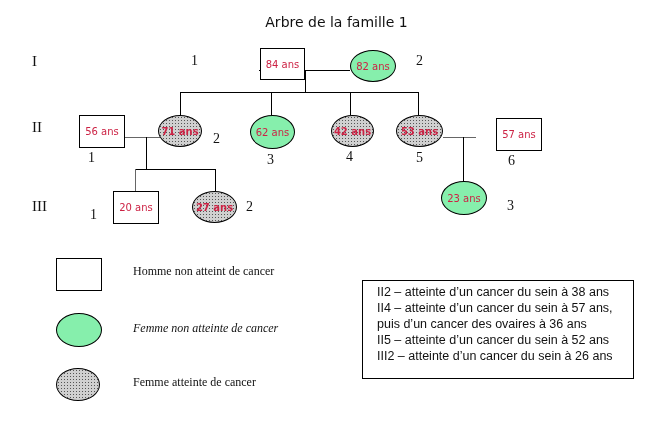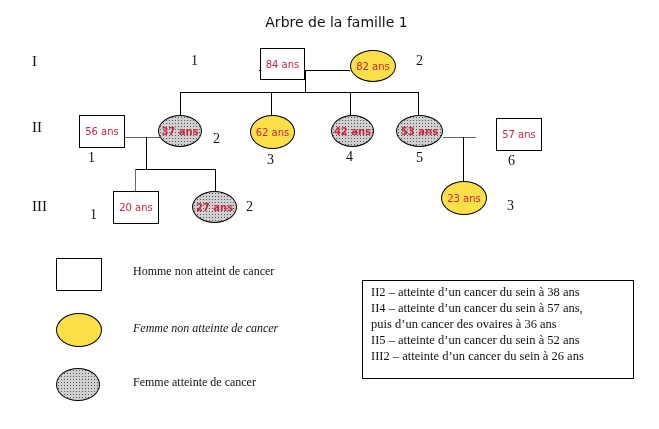--- a/index.html
+++ b/index.html
@@ -2,27 +2,27 @@
 <html><head>
   <meta charset="utf-8">
   <style>
     html, body { margin: 0; padding: 0; background: #ffffff; }
     body { width: 659px; height: 429px; position: relative; overflow: hidden; font-family: "DejaVu Sans", sans-serif; }
     .abs { position: absolute; }
     .title { left: 7px; width: 659px; top: 14px; text-align: center; font-family: "DejaVu Sans", sans-serif; font-size: 14px; color: #111; }
     .gen { font-family: "Liberation Serif", serif; font-size: 15px; color: #111; }
     .num { font-family: "Liberation Serif", serif; font-size: 14px; color: #111; }
     .male { border: 1px solid #000; background: #fff; box-sizing: border-box; display: flex; align-items: center; justify-content: center; }
-    .female { border: 1px solid #000; border-radius: 50%; background: #fde047; box-sizing: border-box; display: flex; align-items: center; justify-content: center; }
+    .female { border: 1px solid #000; border-radius: 50%; background: #86efac; box-sizing: border-box; display: flex; align-items: center; justify-content: center; }
     .affected { background-color: #d0d0d0; background-image: radial-gradient(#555 0.8px, transparent 0.9px); background-size: 3px 3px; }
     .age { font-family: "DejaVu Sans", sans-serif; font-size: 10px; color: #cc2244; white-space: nowrap; }
     .affected .age { font-weight: bold; }
     .line { position: absolute; background: #000; }
     .legend-text { font-family: "Liberation Serif", serif; font-size: 12px; color: #111; }
-    .notes { border: 1px solid #000; box-sizing: border-box; padding: 3px 8px; font-family: Liberation Serif, serif; font-size: 12.5px; line-height: 16px; color: #111; }
+    .notes { border: 1px solid #000; box-sizing: border-box; padding: 3px 14px; font-family: Liberation Sans, sans-serif; font-size: 12.5px; line-height: 16px; color: #111; }
     .notes div { white-space: nowrap; }
   </style>
 </head>
 <body>
 
 <div class="abs title">Arbre de la famille 1</div>
 
 <div class="abs gen" style="left:32px; top:53px;">I</div>
 <div class="abs gen" style="left:32px; top:119px;">II</div>
 <div class="abs gen" style="left:32px; top:198px;">III</div>
@@ -52,21 +52,21 @@
   <span class="age">82 ans</span>
 </div>
 <div class="abs num" style="left:416px; top:53px;">2</div>
 
 <div class="abs male" style="left:79px; top:115px; width:46px; height:33px;">
   <span class="age">56 ans</span>
 </div>
 <div class="abs num" style="left:88px; top:150px;">1</div>
 
 <div class="abs female affected" style="left:158px; top:115px; width:44px; height:32px;">
-  <span class="age">37 ans</span>
+  <span class="age">71 ans</span>
 </div>
 <div class="abs num" style="left:213px; top:131px;">2</div>
 
 <div class="abs female" style="left:250px; top:115px; width:45px; height:34px;">
   <span class="age">62 ans</span>
 </div>
 <div class="abs num" style="left:267px; top:152px;">3</div>
 
 <div class="abs female affected" style="left:331px; top:115px; width:43px; height:32px;">
   <span class="age">42 ans</span>

